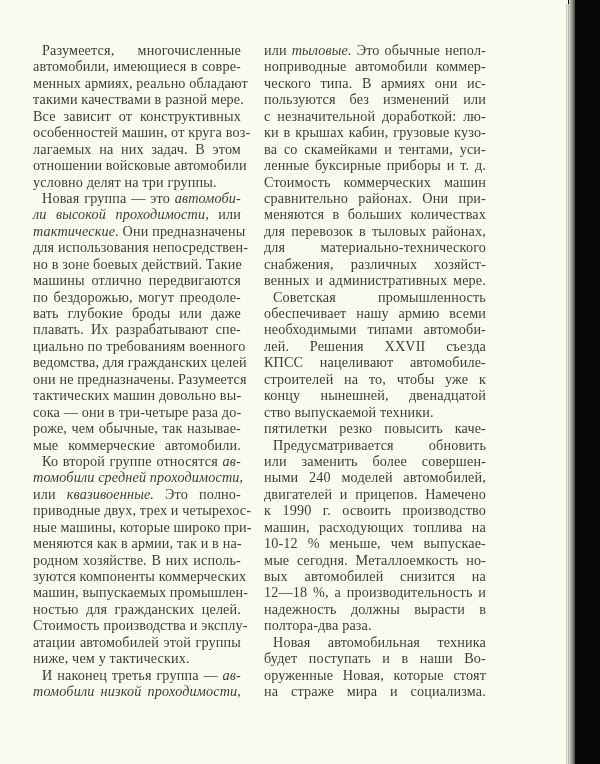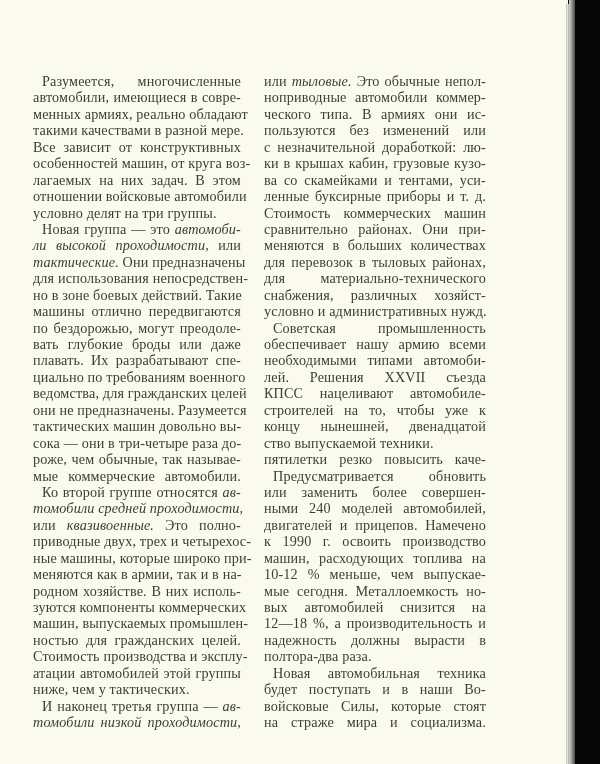--- a/index.html
+++ b/index.html
@@ -23,21 +23,20 @@
       width: 6px; height: 764px;
       background: linear-gradient(to right, #d8d7cc, #4a4a46);
     }
     .column {
       position: absolute; top: 42px;
       font-family: "Liberation Serif", "DejaVu Serif", serif;
       font-size: 14.2px;
       line-height: 16.45px;
       color: #3c3d3a;
       letter-spacing: 0.15px;
-      margin-top: 31px;
     }
     .col-left { left: 33px; width: 208px; }
     .col-right { left: 264px; width: 222px; }
     .line {
       display: block;
       white-space: nowrap;
       text-align: justify;
       text-align-last: justify;
       height: 16.45px;
       overflow: visible;
@@ -100,21 +99,21 @@
       <span class="line">с незначительной доработкой: лю-</span>
       <span class="line">ки в крышах кабин, грузовые кузо-</span>
       <span class="line">ва со скамейками и тентами, уси-</span>
       <span class="line">ленные буксирные приборы и т. д.</span>
       <span class="line">Стоимость коммерческих машин</span>
       <span class="line">сравнительно районах. Они при-</span>
       <span class="line">меняются в больших количествах</span>
       <span class="line">для перевозок в тыловых районах,</span>
       <span class="line">для материально-технического</span>
       <span class="line">снабжения, различных хозяйст-</span>
-      <span class="line">условно и административных нужд.</span>
+      <span class="line">венных и административных мере.</span>
       <span class="line indent">Советская промышленность</span>
       <span class="line">обеспечивает нашу армию всеми</span>
       <span class="line">необходимыми типами автомоби-</span>
       <span class="line">лей. Решения XXVII съезда</span>
       <span class="line">КПСС нацеливают автомобиле-</span>
       <span class="line">строителей на то, чтобы уже к</span>
       <span class="line">концу нынешней, двенадцатой</span>
       <span class="line last">ство выпускаемой техники.</span>
       <span class="line">пятилетки резко повысить каче-</span>
       <span class="line indent">Предусматривается обновить</span>
@@ -124,18 +123,18 @@
       <span class="line">к 1990 г. освоить производство</span>
       <span class="line">машин, расходующих топлива на</span>
       <span class="line">10-12 % меньше, чем выпускае-</span>
       <span class="line">мые сегодня. Металлоемкость но-</span>
       <span class="line">вых автомобилей снизится на</span>
       <span class="line">12—18 %, а производительность и</span>
       <span class="line">надежность должны вырасти в</span>
       <span class="line last">полтора-два раза.</span>
       <span class="line indent">Новая автомобильная техника</span>
       <span class="line">будет поступать и в наши Во-</span>
-      <span class="line">войсковые Силы, которые стоят</span>
+      <span class="line">оруженные Новая, которые стоят</span>
       <span class="line">на страже мира и социализма.</span>
     </div>
 </div>
 <div class="page-edge"></div>
 <div class="page-edge2"></div>
 
 </body></html>

